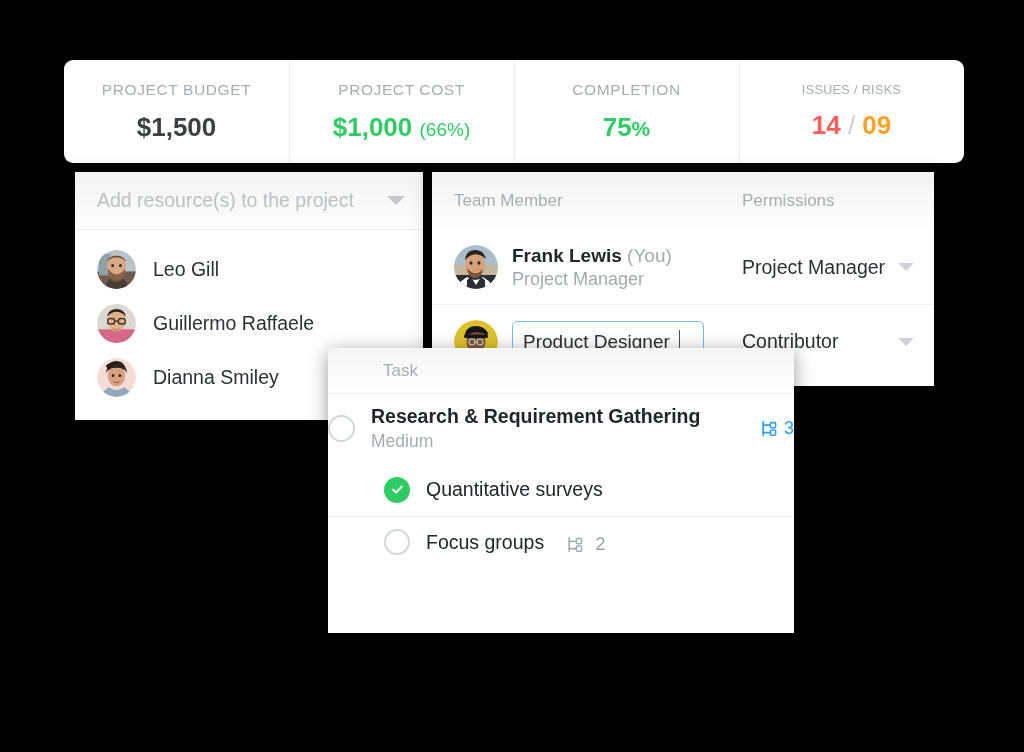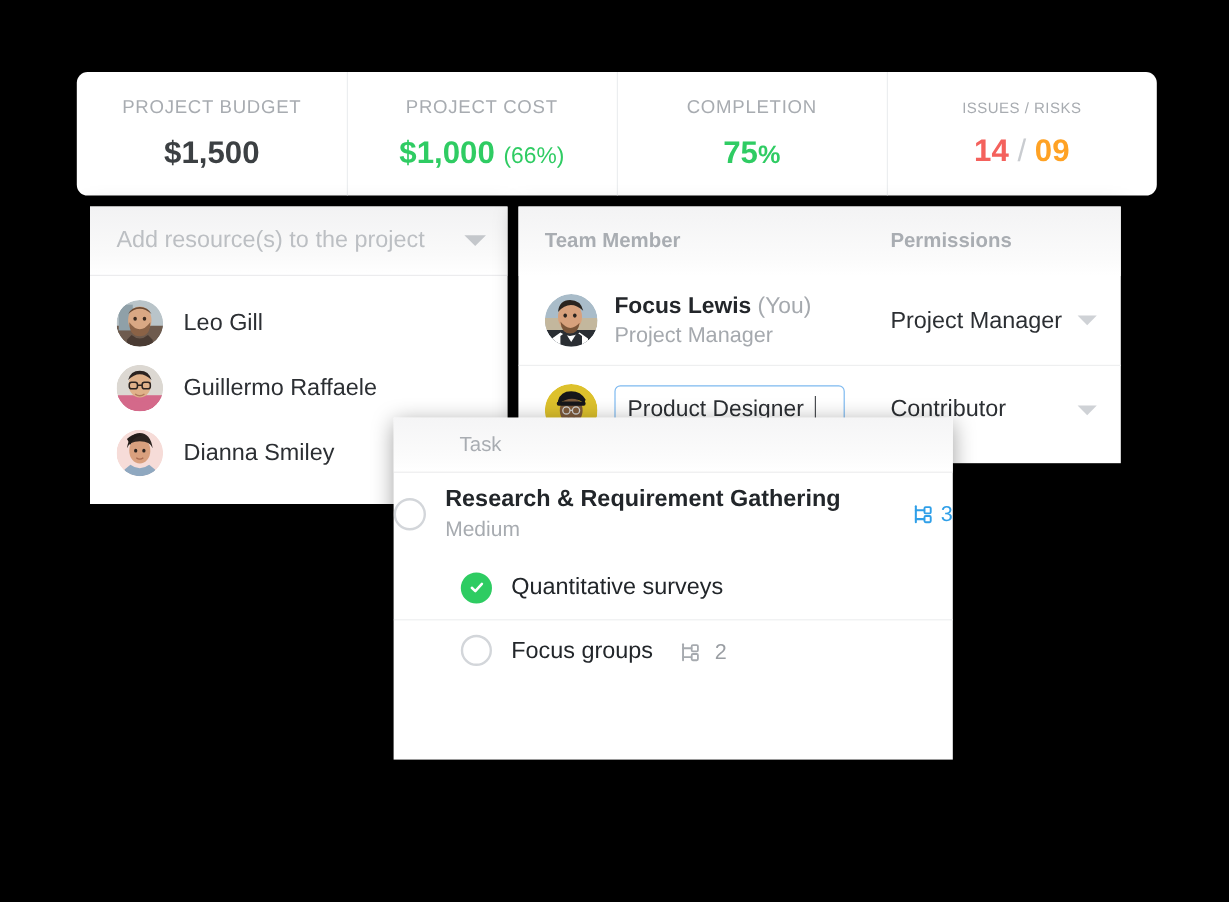--- a/index.html
+++ b/index.html
@@ -152,21 +152,21 @@
     align-items: center;
     height: 58px;
     padding: 0 20px 0 22px;
     background: linear-gradient(180deg, #f3f3f4 0%, #fbfbfb 75%, #ffffff 100%);
   }
   .col-member { flex: 0 0 288px; }
   .col-perm { flex: 1; }
   .col-head-label {
     font-size: 17px;
     color: #a9adb2;
-    font-weight: 700;
+    font-weight: 400;
   }
   .team-row {
     display: flex;
     align-items: center;
     padding: 0 20px 0 22px;
     height: 74px;
   }
   .team-row + .team-row { border-top: 1px solid #eeeff0; }
   .member-cell { flex: 0 0 288px; display: flex; align-items: center; gap: 14px; }
   .member-name {
@@ -436,21 +436,21 @@
               <ellipse cx="17" cy="18" rx="1.5" ry="1.7" fill="#2a241f"></ellipse>
               <ellipse cx="25" cy="18" rx="1.5" ry="1.7" fill="#2a241f"></ellipse>
               <path d="M13 23 q8 10 16 1 q-1 9 -8 9 q-7 0 -8 -10z" fill="#7b5538"></path>
               <path d="M13 32 q8 6 16 0 l7 5 v7 H6 v-7z" fill="#ffffff"></path>
               <path d="M17 32 l5 8 l5 -8 l4 3 v9 H13 v-9z" fill="#2a2e33"></path>
             </g>
           </svg>
         </div>
         <div>
           <div class="member-name">
-            <span>Focus Lewis</span>
+            <span>Frank Lewis</span>
             <span class="you">(You)</span>
           </div>
           <div class="member-role">Project Manager</div>
         </div>
       </div>
       <div class="perm-cell">
         <span class="perm-value">Project Manager</span>
         <span class="caret light"></span>
       </div>
     </div>

